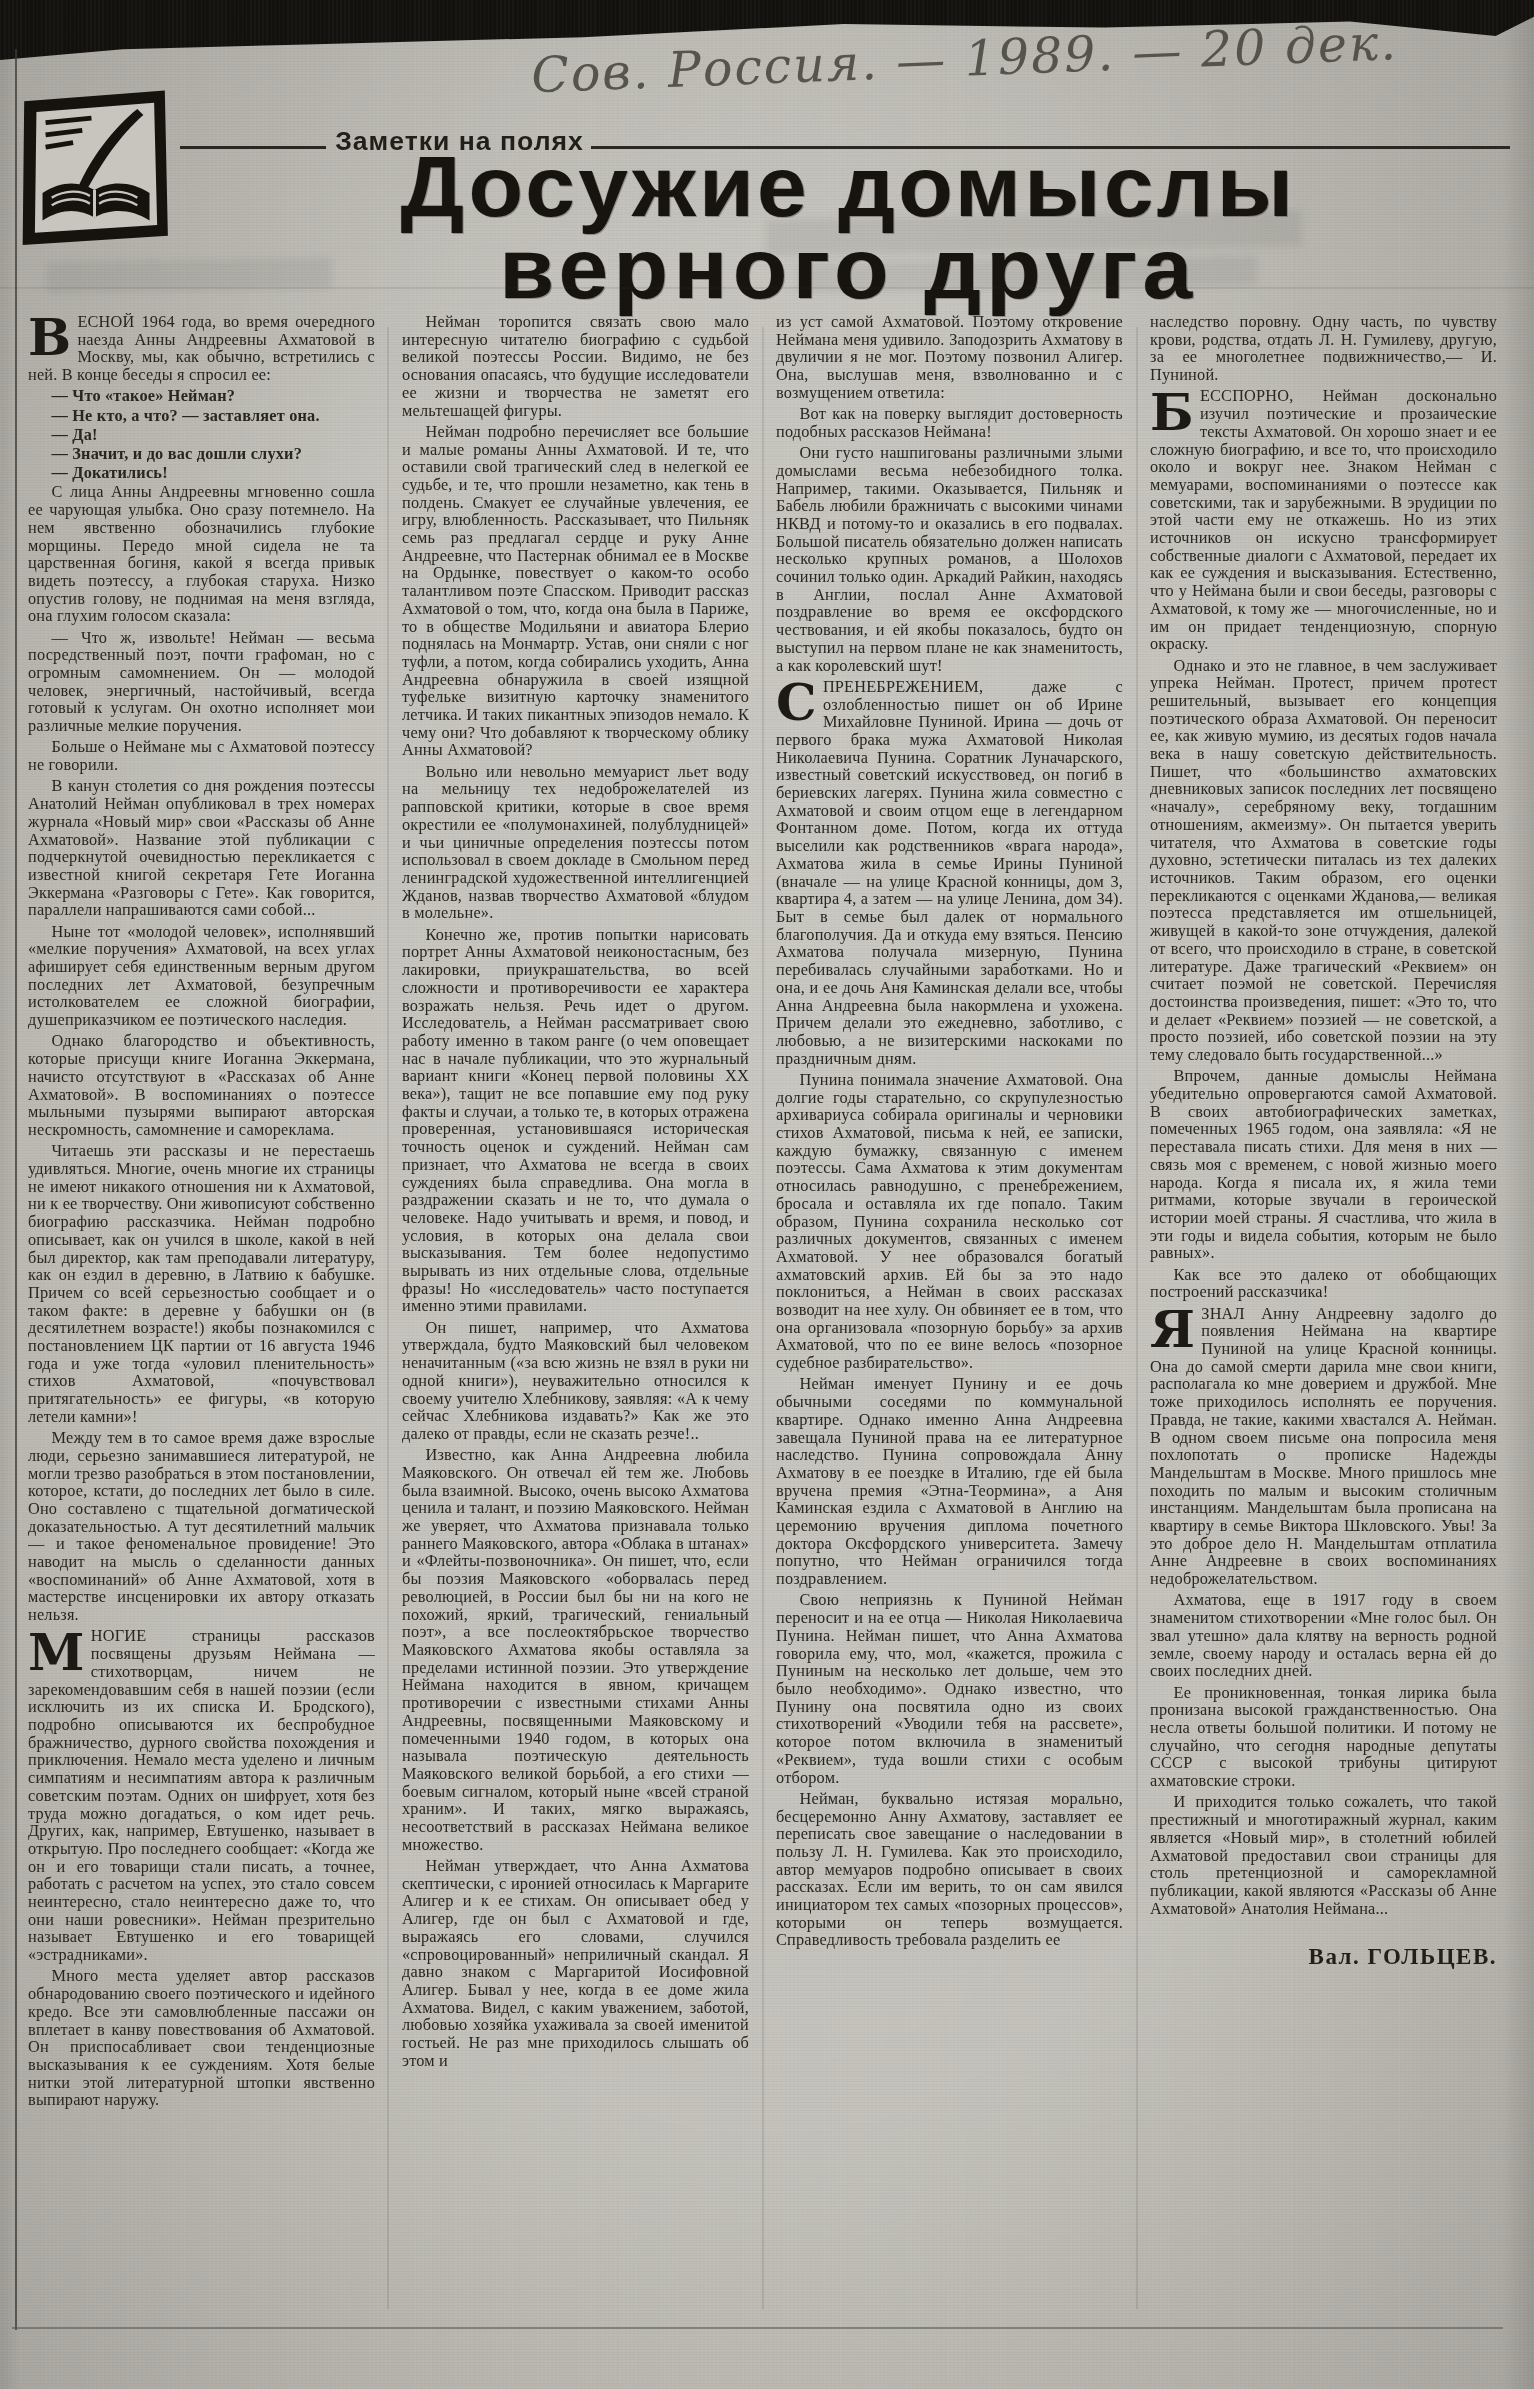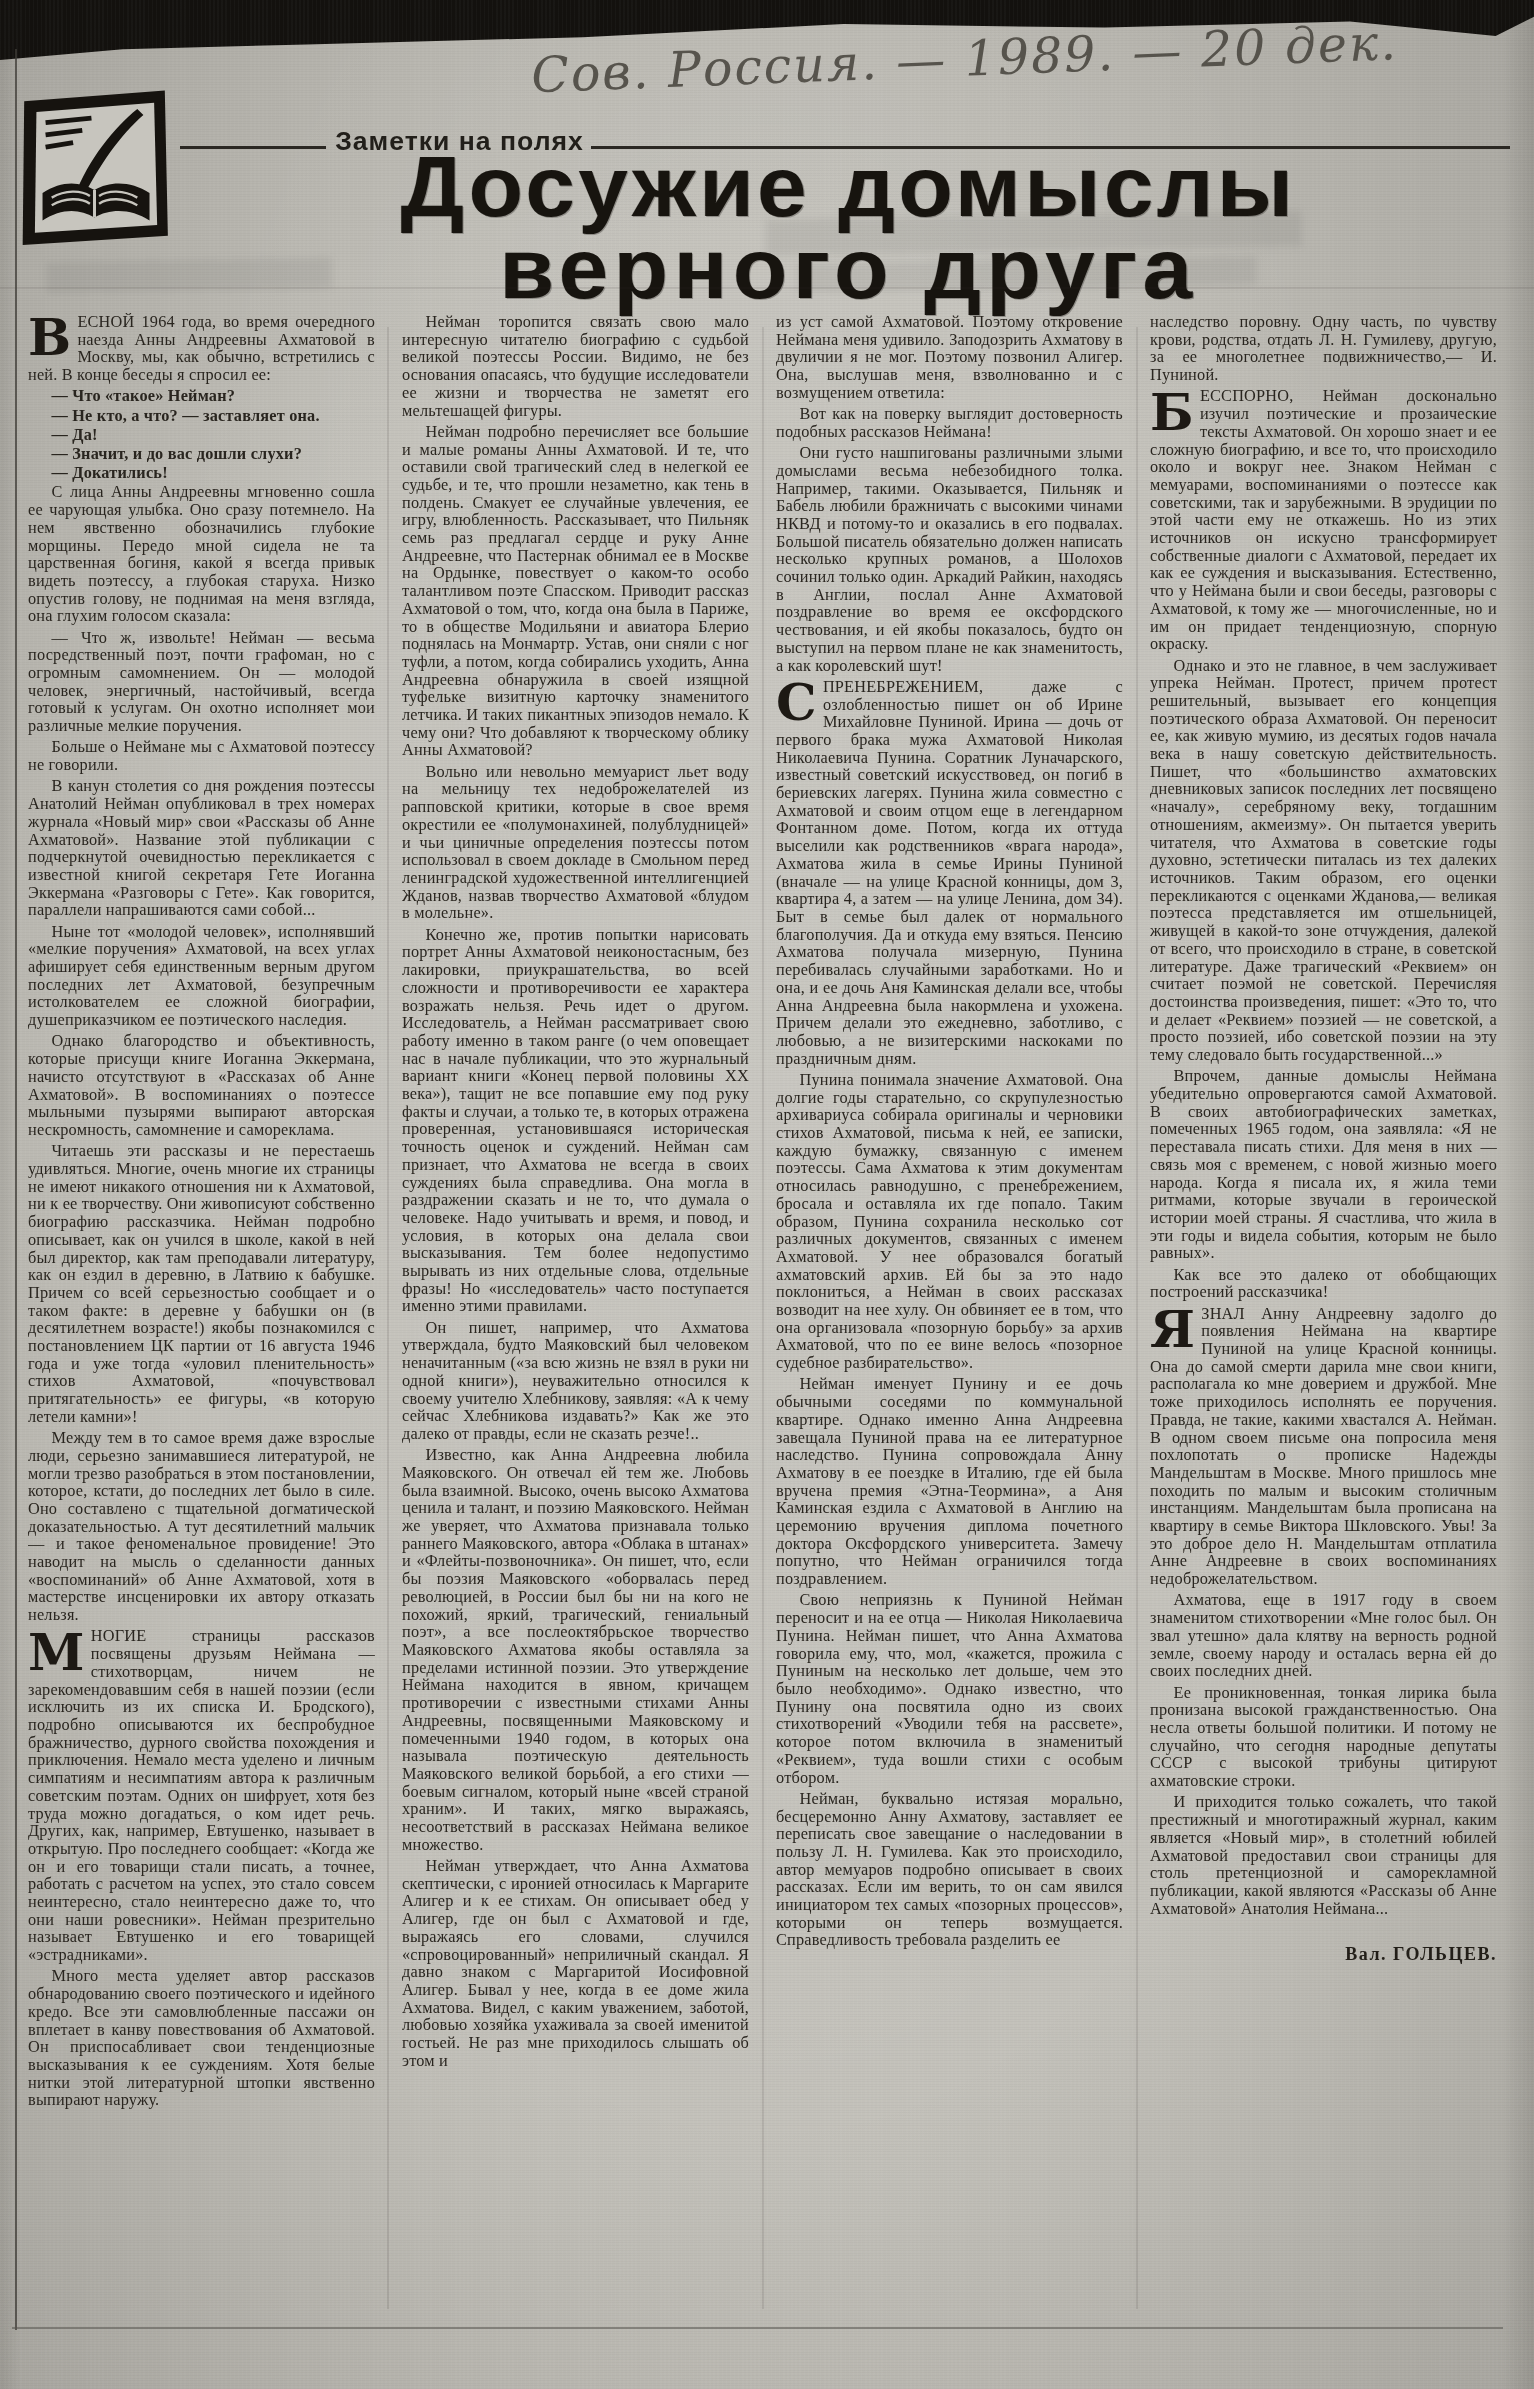--- a/index.html
+++ b/index.html
@@ -72,21 +72,21 @@
     color:#29251f;
   }
   .col p.noindent{text-indent:0;}
   .col p.dialogue{margin-bottom:1.5px;text-align:left;font-weight:bold;}
   .dropcap{
     float:left;font-family:"DejaVu Serif", serif;font-weight:bold;
     font-size:51px;line-height:41px;padding:4.1px 6.1px 0 0;color:#1d1914;
   }
   .signature{
     margin-top:23.5px;text-align:right;
-    font-weight:bold;font-size:18px;letter-spacing:1.5px;color:#221e18;
+    font-weight:bold;font-size:23px;letter-spacing:1.5px;color:#221e18;
     font-family:"Liberation Serif", serif;
   }
 </style>
 </head>
 <body>
 
 <div class="page">
 
   <div class="tear-band"></div>
   <div class="grain"></div>

